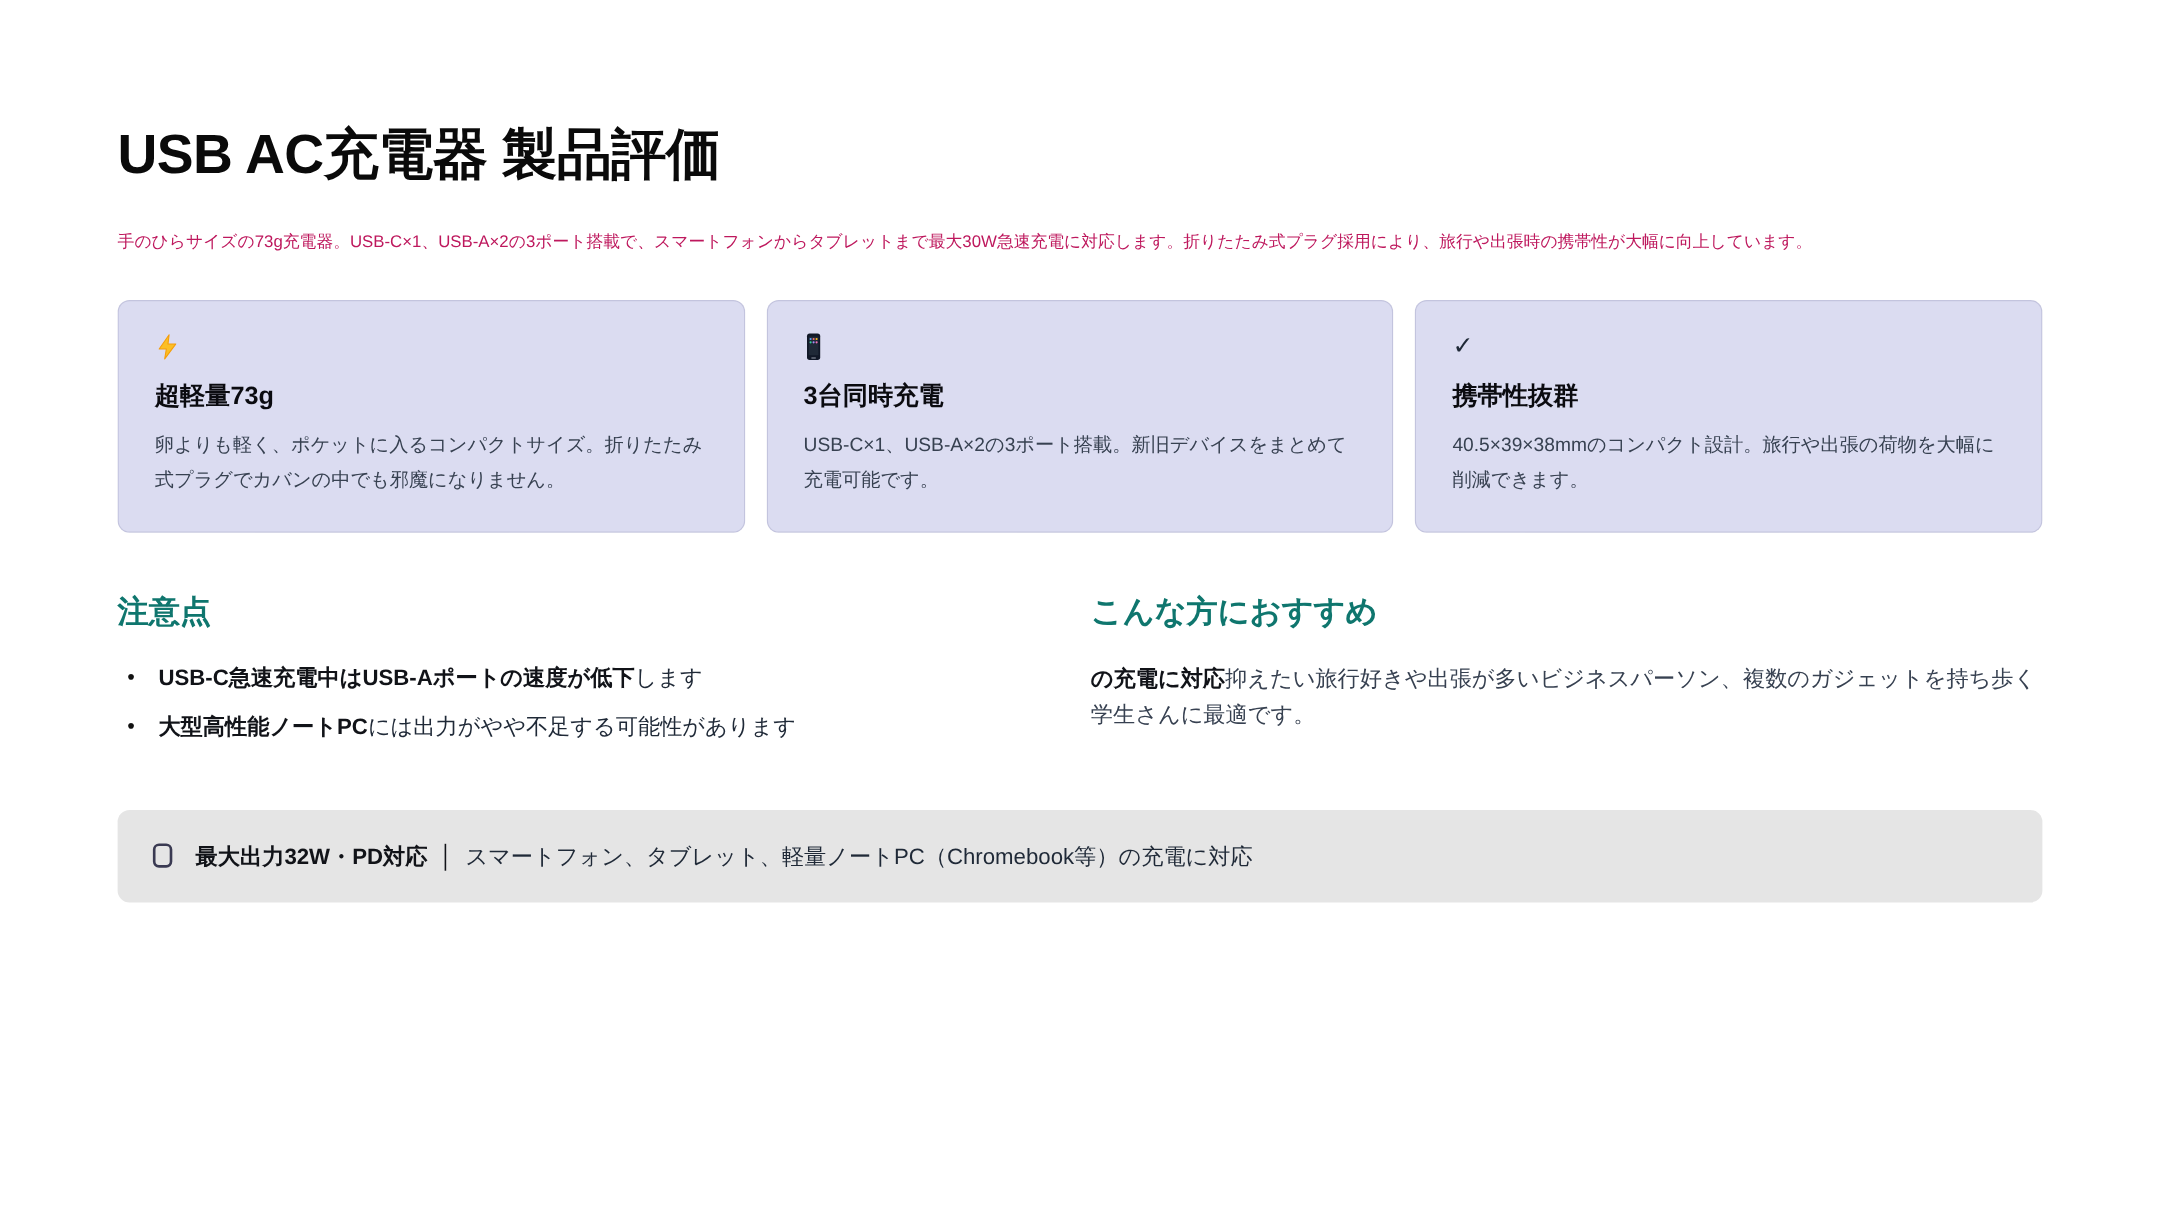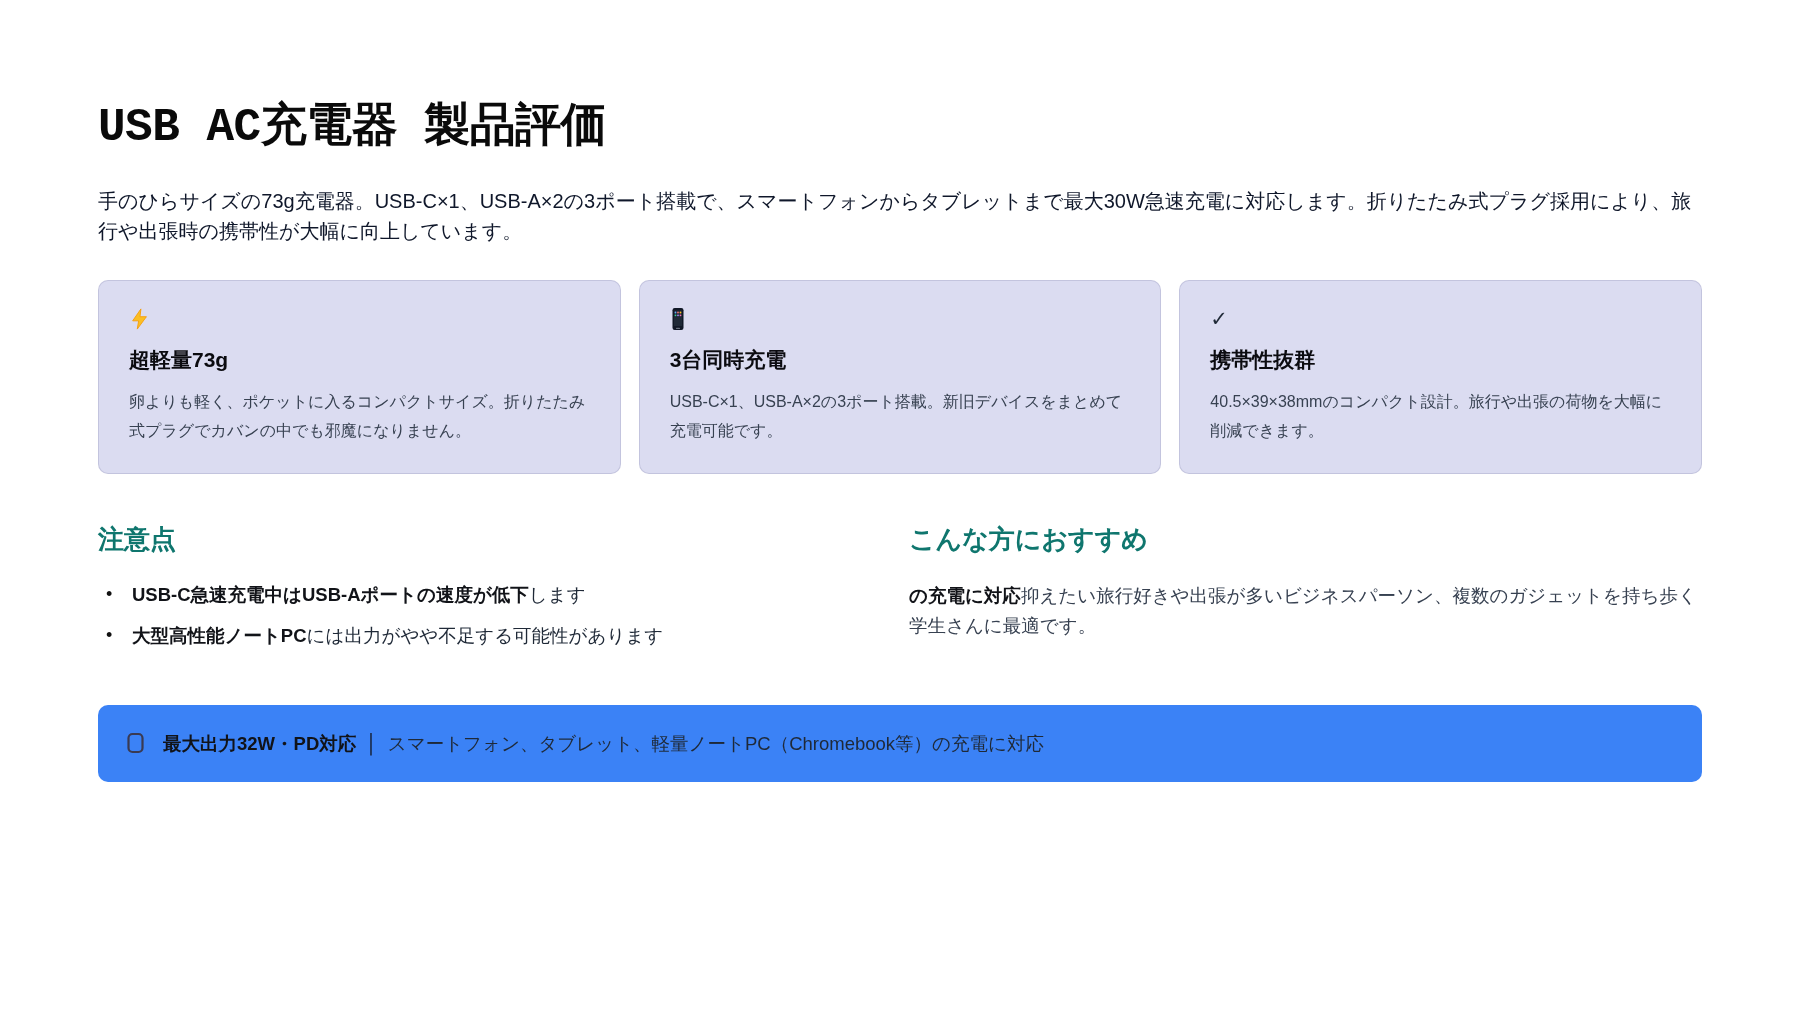--- a/index.html
+++ b/index.html
@@ -20,27 +20,26 @@
     margin: 0 auto;
     padding-top: 100px;
   }
   h1.page-title {
     margin: 0;
     font-size: 46px;
     font-weight: 800;
     letter-spacing: -0.5px;
     color: #0a0a0a;
     line-height: 1.25;
-    font-family: Liberation Mono, monospace;
   }
   p.intro {
     margin: 28px 0 0 0;
-    font-size: 20px;
+    font-size: 14px;
     line-height: 30px;
-    color: #0f172a;
+    color: #be185d;
     max-width: 1604px;
   }
   .card-grid {
     margin-top: 34px;
     display: grid;
     grid-template-columns: 1fr 1fr 1fr;
     column-gap: 18px;
     row-gap: 22px;
   }
   .feature-card {
@@ -108,21 +107,21 @@
   }
   .bold-seg { font-weight: 700; color: #111318; text-align: center; }
   .reco-body {
     margin: 24px 0 0 0;
     font-size: 18.5px;
     line-height: 30px;
     color: #374151;
   }
   .spec-banner {
     margin-top: 42px;
-    background: #3b82f6;
+    background: #e5e5e5;
     border-radius: 10px;
     padding: 24px 28px;
     display: flex;
     align-items: center;
   }
   .banner-icon {
     flex: 0 0 auto;
     margin-right: 18px;
     display: flex;
     align-items: center;

